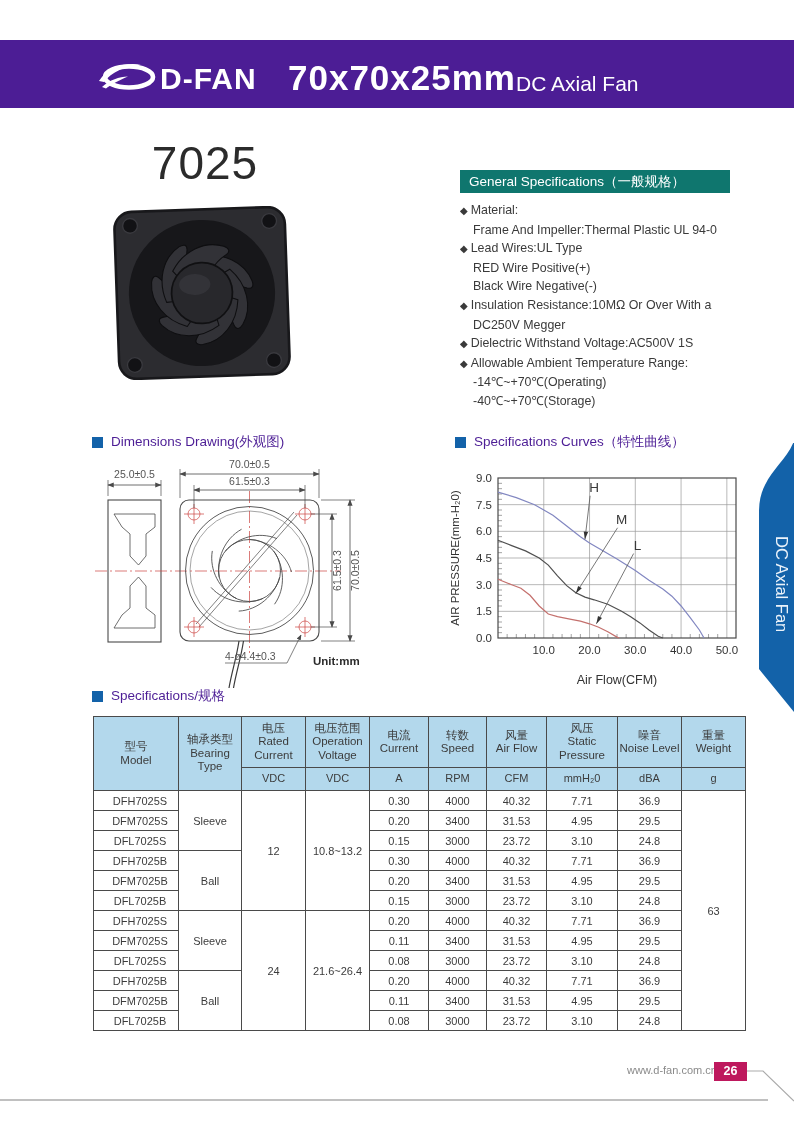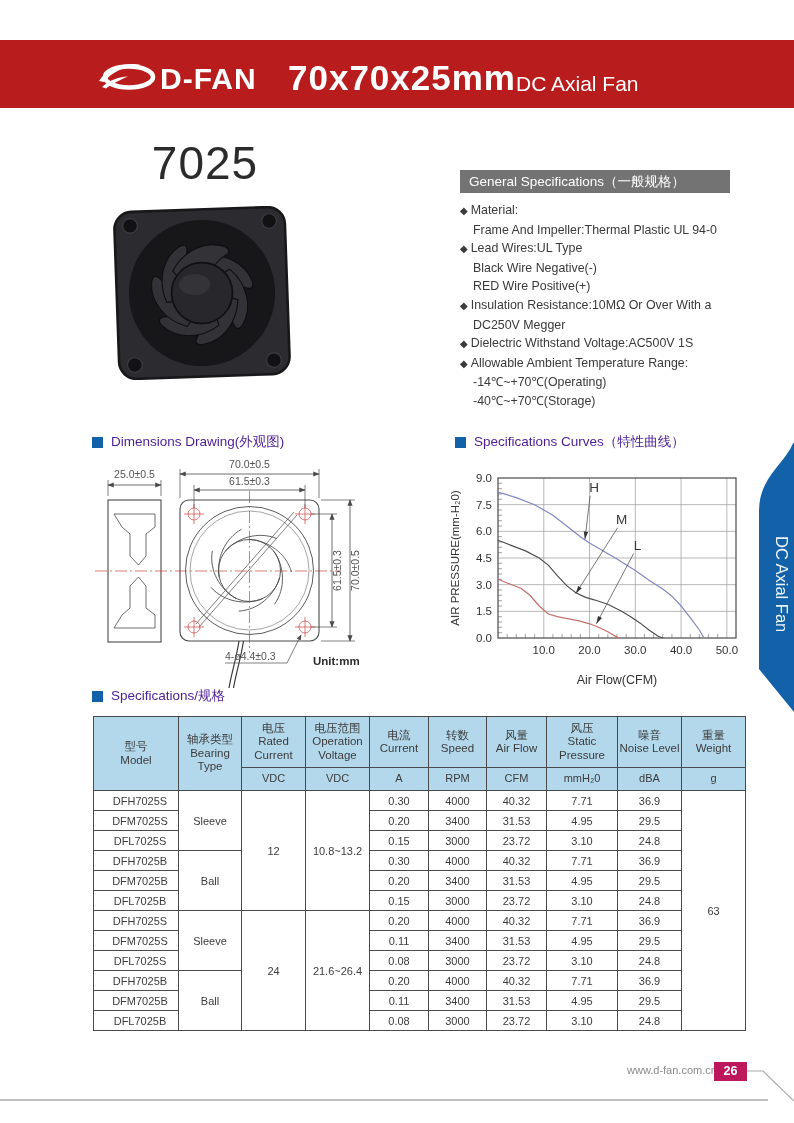--- a/index.html
+++ b/index.html
@@ -44,21 +44,21 @@
   .site{position:absolute;left:627px;top:1064px;font-size:11px;color:#8a8a8a;}
   .pagebox{position:absolute;left:714px;top:1062px;width:33px;height:19px;background:#be185d;
            color:#fff;font-size:12.5px;font-weight:bold;text-align:center;line-height:19px;}
   svg text{font-family:"Liberation Sans",sans-serif;}
 </style>
 </head>
 <body>
 
 <div class="page">
 
-  <div class="topbar" style="background:#b91c1c">
+  <div class="topbar" style="background:#4c1d95">
     <svg class="logo" width="58" height="34" viewBox="0 0 58 34">
       <path d="M1,20 C9,7 24,1 43,3.5 C28,5 13,11 6,21 Z" fill="#fff"></path>
       <path d="M4,26 C12,19 21,15.5 30,15.5 C22,19 13,23.5 8,27.5 Z" fill="#fff"></path>
       <ellipse cx="31" cy="16" rx="24" ry="10.5" fill="none" stroke="#fff" stroke-width="4.6"></ellipse>
     </svg>
     <span class="brand">D-FAN</span>
     <span class="size">70x70x25mm</span>
     <span class="ptype">DC Axial Fan</span>
   </div>
 
@@ -82,27 +82,27 @@
       <circle cx="100" cy="100" r="35" fill="#28282c" stroke="#101012" stroke-width="2"></circle>
       <ellipse cx="92" cy="90" rx="18" ry="12" fill="#333338"></ellipse>
       <circle cx="20" cy="20" r="8.5" fill="#121215" stroke="#3a3a3f" stroke-width="1.5"></circle>
       <circle cx="180" cy="20" r="8.5" fill="#121215" stroke="#3a3a3f" stroke-width="1.5"></circle>
       <circle cx="20" cy="180" r="8.5" fill="#121215" stroke="#3a3a3f" stroke-width="1.5"></circle>
       <circle cx="180" cy="180" r="8.5" fill="#121215" stroke="#3a3a3f" stroke-width="1.5"></circle>
     </g>
   </svg>
 
   <div class="gs">
-    <div class="gs-bar" style="background:#737373">General Specifications（一般规格）</div>
+    <div class="gs-bar" style="background:#0f766e">General Specifications（一般规格）</div>
     <div class="gs-list" id="gs-list">
         <div class="gs-item"><span class="dia">◆</span>Material:</div>
         <div class="gs-item cont">Frame And Impeller:Thermal Plastic UL 94-0</div>
         <div class="gs-item"><span class="dia">◆</span>Lead Wires:UL Type</div>
+        <div class="gs-item cont">RED Wire Positive(+)</div>
         <div class="gs-item cont">Black Wire Negative(-)</div>
-        <div class="gs-item cont">RED Wire Positive(+)</div>
         <div class="gs-item"><span class="dia">◆</span>Insulation Resistance:10MΩ Or Over With a</div>
         <div class="gs-item cont">DC250V Megger</div>
         <div class="gs-item"><span class="dia">◆</span>Dielectric Withstand Voltage:AC500V 1S</div>
         <div class="gs-item"><span class="dia">◆</span>Allowable Ambient Temperature Range:</div>
         <div class="gs-item cont">-14℃~+70℃(Operating)</div>
         <div class="gs-item cont">-40℃~+70℃(Storage)</div>
       </div>
   </div>
 
   <div class="sec-title" style="left:92px;top:433px;">

